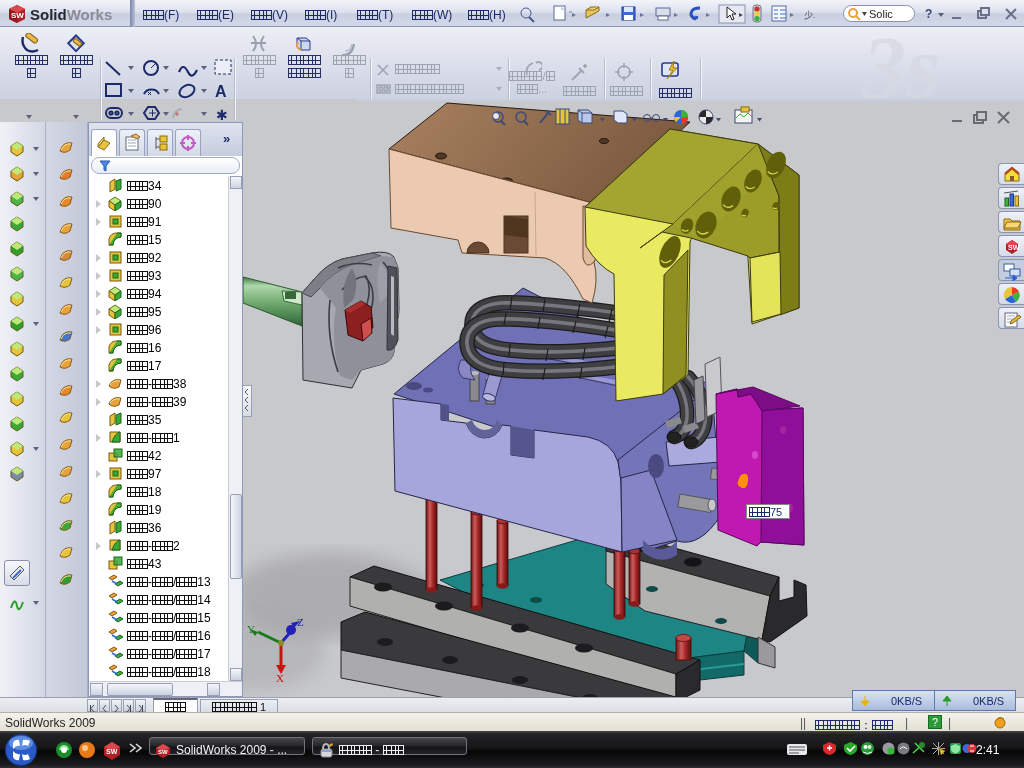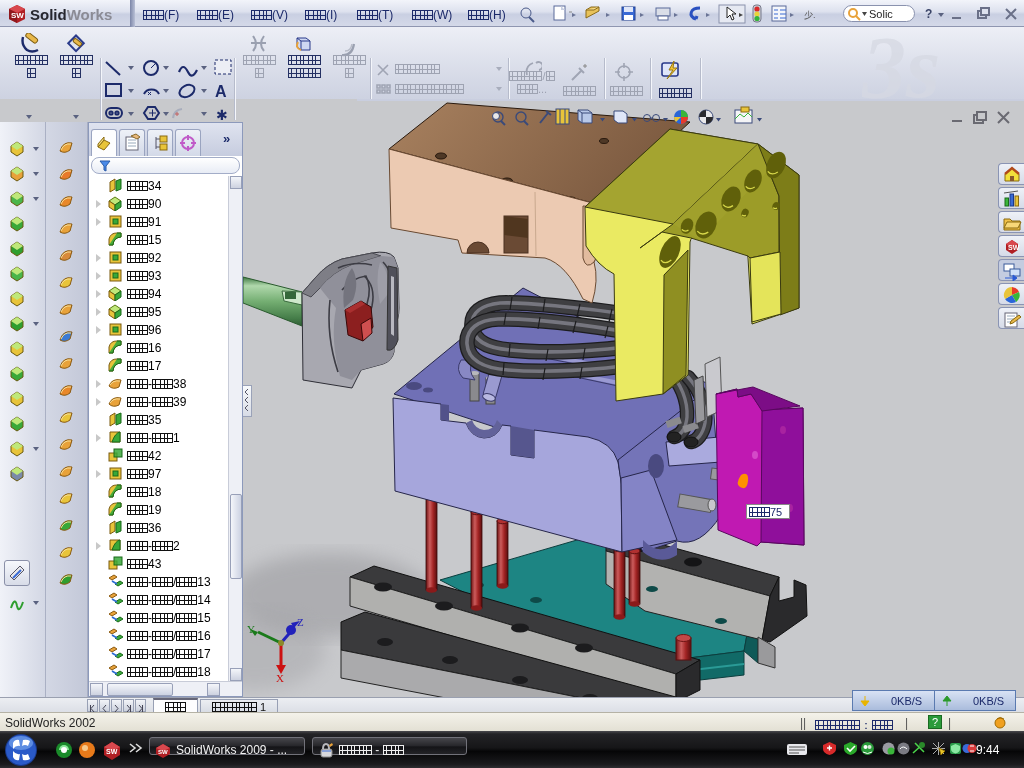--- a/index.html
+++ b/index.html
@@ -937,21 +937,21 @@
         <path d="M6 1 v6 M6 11 l-4 -5 h8z" fill="#e8b400" stroke="#e8b400"></path>
       </svg>
       <span class="abs" style="left:38px;top:4px">0KB/S</span>
       <div class="abs" style="left:81px;top:0;width:1px;height:20px;background:#5a7ab0"></div>
       <svg class="abs" style="left:88px;top:4px" width="12" height="12" viewBox="0 0 12 12">
         <path d="M6 11 v-6 M6 1 l-4 5 h8z" fill="#2a9a2a" stroke="#2a9a2a"></path>
       </svg>
       <span class="abs" style="left:120px;top:4px">0KB/S</span>
     </div>
 <div id="statusbar" class="abs">
-<span class="abs" style="left:5px;top:3px">SolidWorks 2002</span>
+<span class="abs" style="left:5px;top:3px">SolidWorks 2009</span>
 <span class="abs" style="left:800px;top:3px;color:#555">||</span>
 <span class="abs nav" style="left:815px;top:4px"><i class="hz" style="width:45px"></i>：<i class="hz" style="width:21px"></i></span>
 <span class="abs" style="left:905px;top:3px;color:#555">|</span>
 <div class="abs" style="left:928px;top:2px;width:14px;height:14px;background:#2a9a3a;border:1px solid #1a6a22;color:#fff;font-size:11px;text-align:center;line-height:13px">?</div>
 <span class="abs" style="left:948px;top:3px;color:#555">|</span>
 <svg class="abs" style="left:993px;top:2px" width="15" height="15" viewBox="0 0 15 15">
         <circle cx="7" cy="8" r="5" fill="#f0a020" stroke="#a06a00"></circle>
         <path d="M4 4 q3 -3 7 0" stroke="#a06a00" fill="none"></path>
       </svg>
 </div>
@@ -1027,14 +1027,14 @@
       </svg>
 <svg class="abs" style="left:948px;top:10px" width="15" height="15" viewBox="0 0 15 15">
         <rect x="2" y="2" width="11" height="11" rx="2" fill="#2a9a4a"></rect>
         <path d="M7.5,3 L12,5 V8 Q12,11 7.5,12.5 Q3,11 3,8 V5 Z" fill="#8ae8a2"></path>
       </svg>
 <svg class="abs" style="left:962px;top:10px" width="15" height="15" viewBox="0 0 15 15">
         <circle cx="5" cy="7.5" r="4.5" fill="#3a6ad8"></circle>
         <circle cx="10" cy="7.5" r="4.5" fill="#d83a3a"></circle>
         <path d="M8 5 h4 m-4 5 h4" stroke="#fff"></path>
       </svg>
-<span class="abs" style="left:976px;top:12px;color:#fff;font-size:12px">9:44</span>
+<span class="abs" style="left:976px;top:12px;color:#fff;font-size:12px">2:41</span>
 </div>
 </div>
 </body></html>

